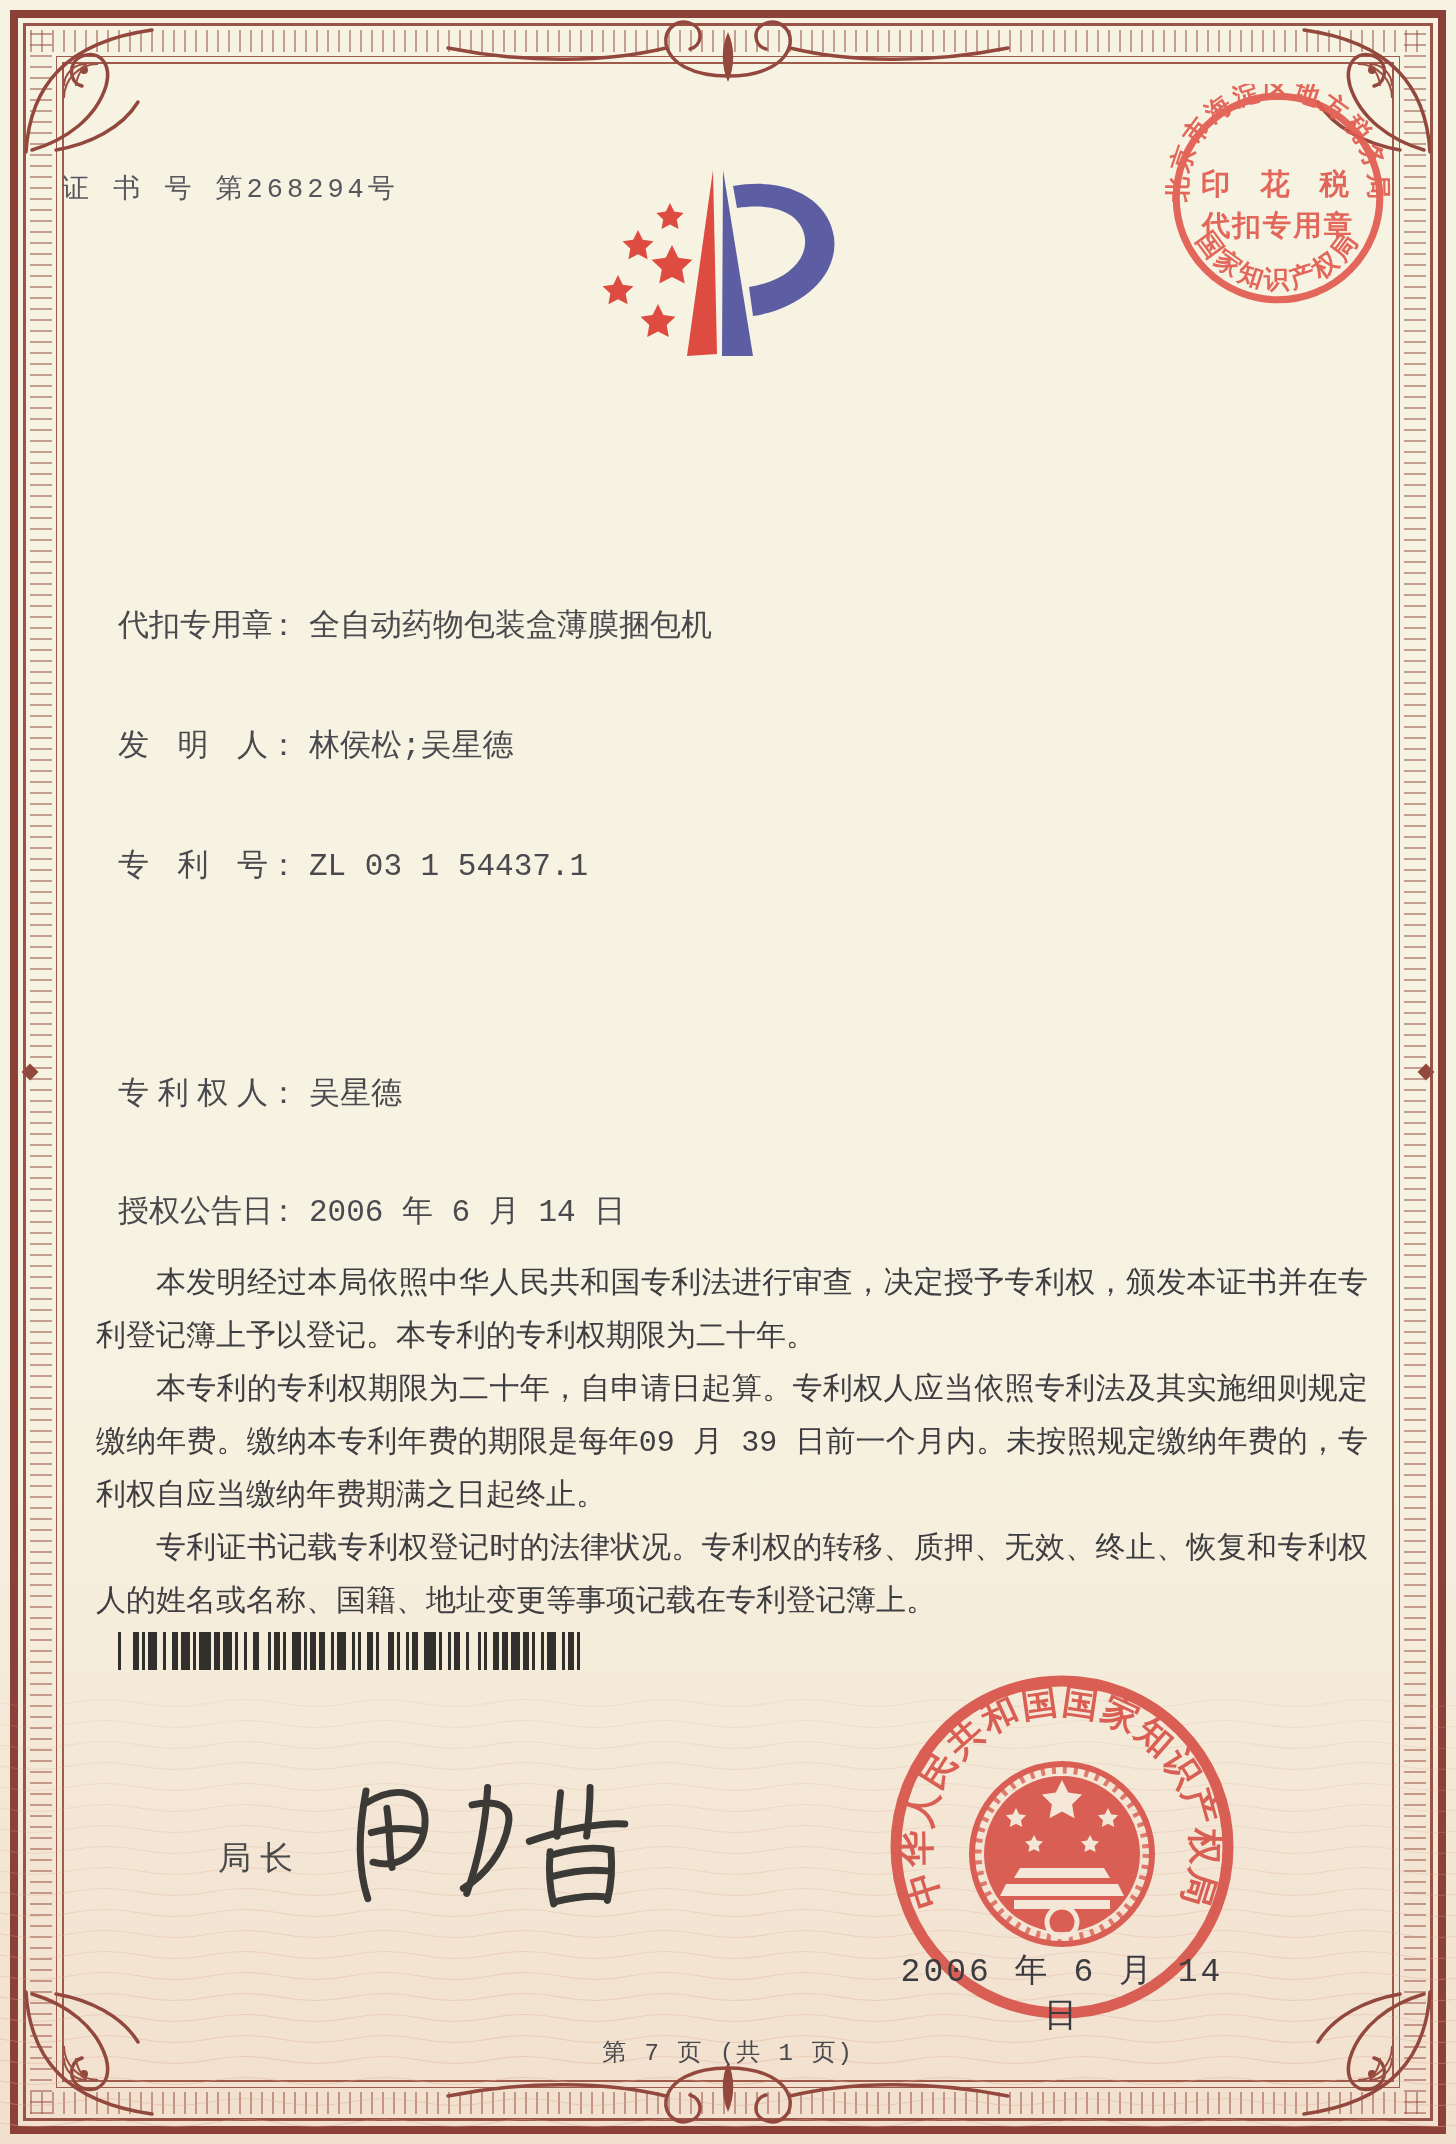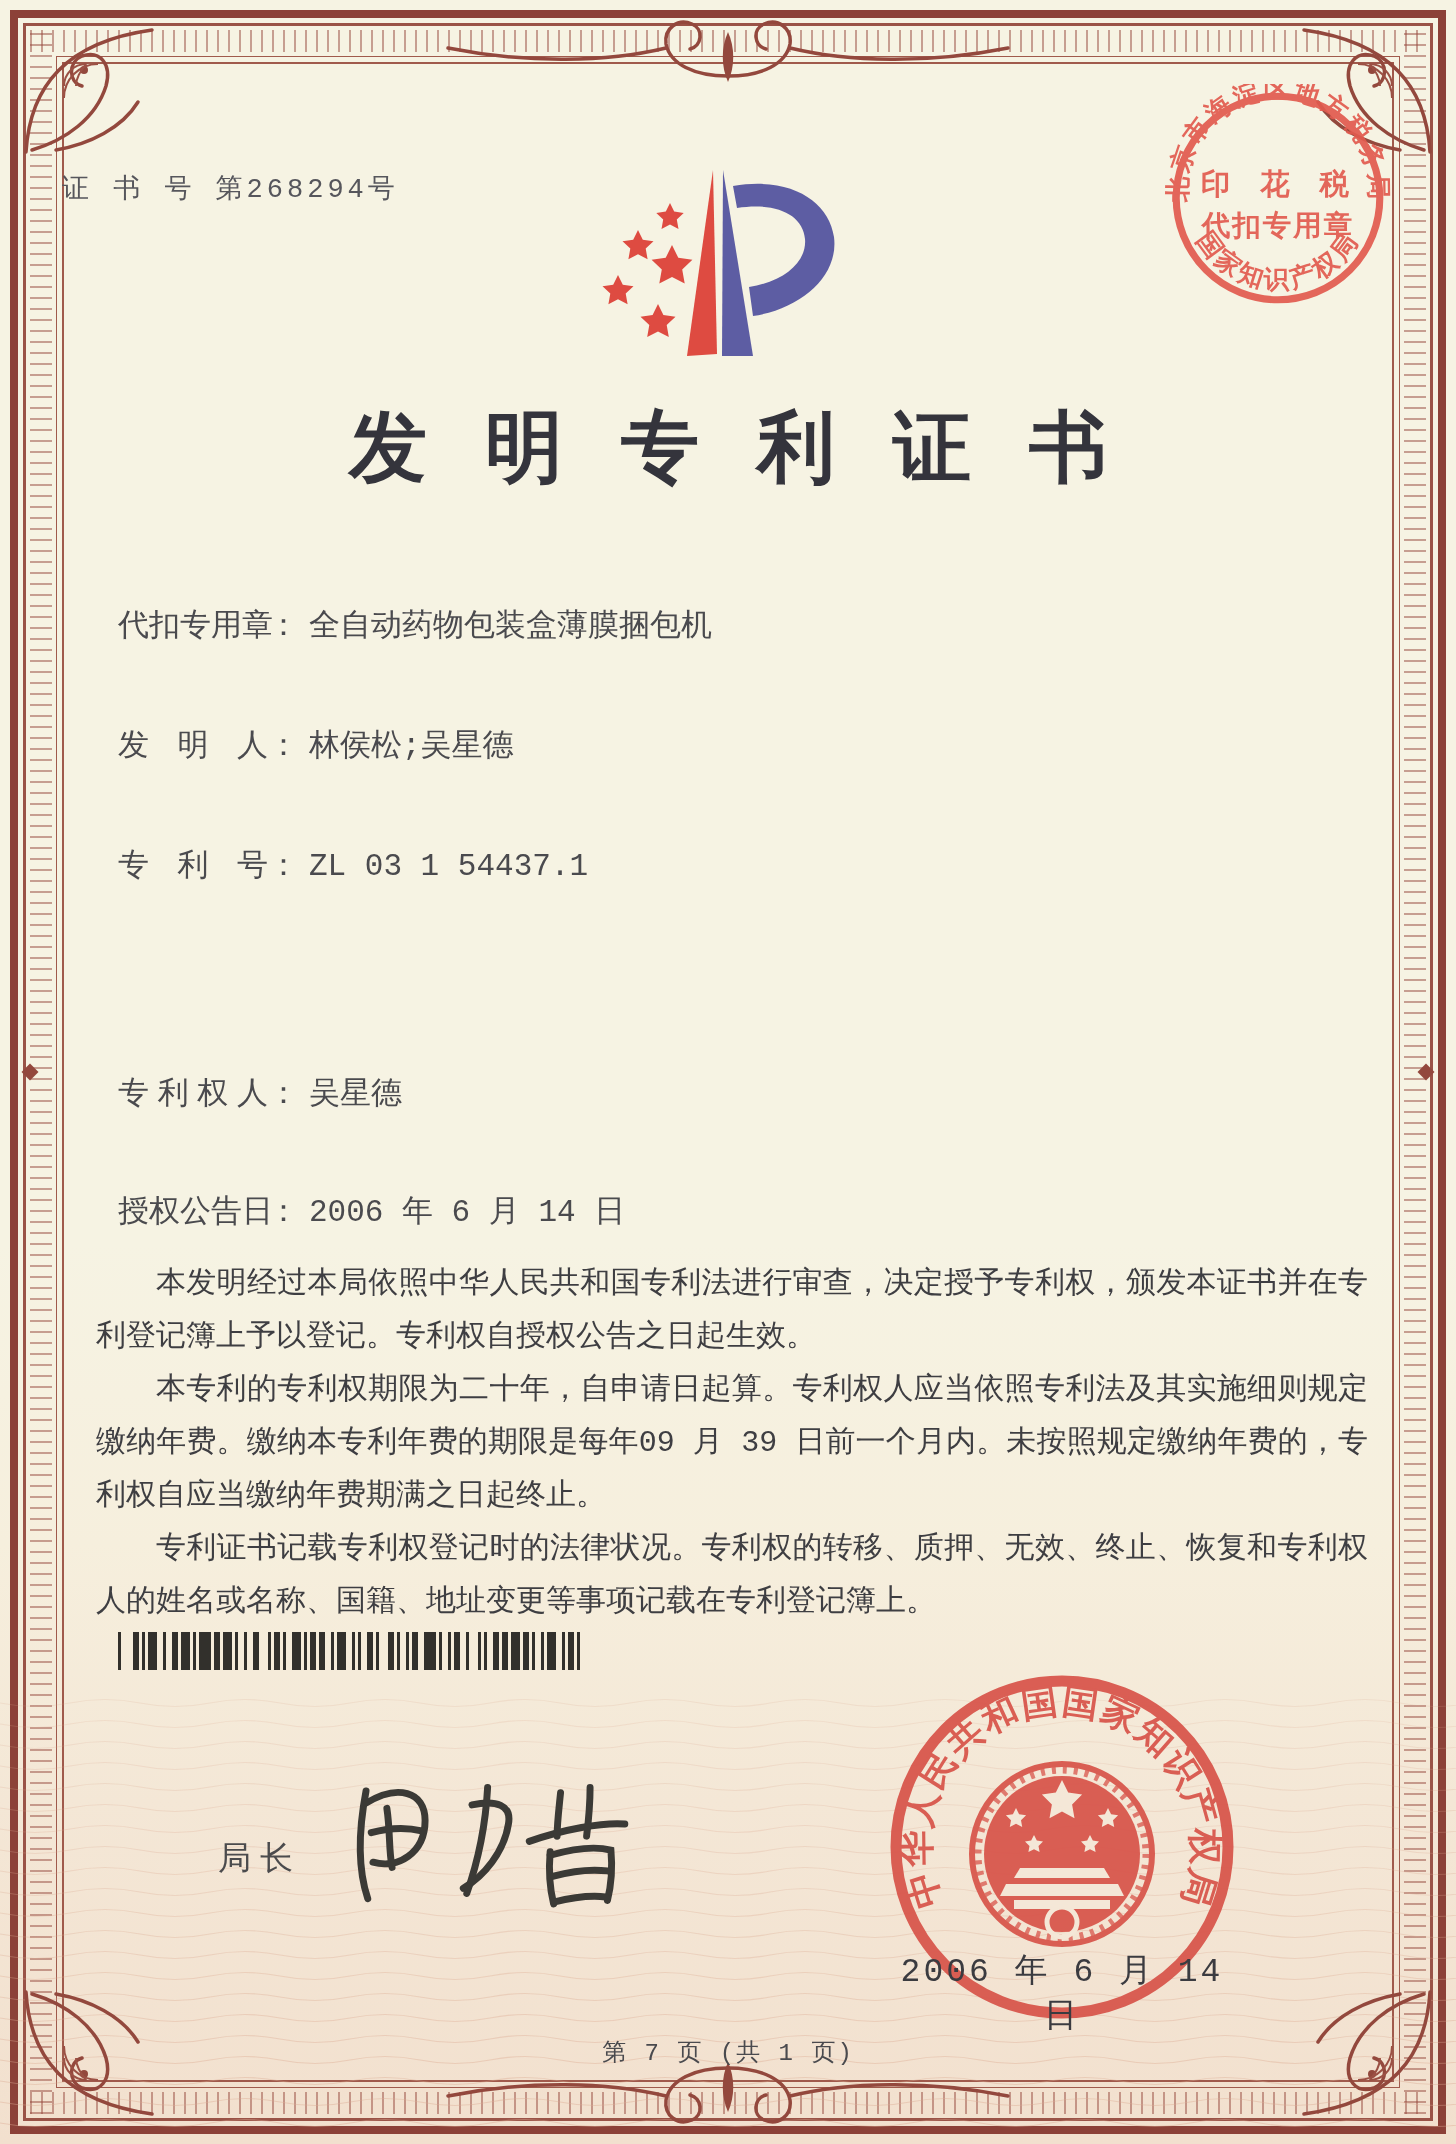--- a/index.html
+++ b/index.html
@@ -142,40 +142,39 @@
     <text font-size="25" font-weight="bold" fill="#e25b4f" letter-spacing="3">
       <textPath href="#tr-top" startOffset="50%" text-anchor="middle">北京市海淀区地方税务局</textPath>
     </text>
     <text font-size="25" font-weight="bold" fill="#e25b4f" letter-spacing="3">
       <textPath href="#tr-bot" startOffset="50%" text-anchor="middle">国家知识产权局</textPath>
     </text>
     <text x="112" y="108" text-anchor="middle" font-size="29" font-weight="bold" fill="#e25b4f" letter-spacing="6">印 花 税</text>
     <text x="112" y="148" text-anchor="middle" font-size="28" font-weight="bold" fill="#e25b4f" letter-spacing="2">代扣专用章</text>
   </svg>
 
-  <div class="title">发明专利证书</div>
 
   <div class="field f0">
     <span class="flabel">代扣专用章</span><span class="fcolon">：</span><span class="fvalue">全自动药物包装盒薄膜捆包机</span>
   </div>
   <div class="field f1">
     <span class="flabel">发明人</span><span class="fcolon">：</span><span class="fvalue">林侯松;吴星德</span>
   </div>
   <div class="field f2">
     <span class="flabel">专利号</span><span class="fcolon">：</span><span class="fvalue">ZL 03 1 54437.1</span>
   </div>
   <div class="field f4">
     <span class="flabel">专利权人</span><span class="fcolon">：</span><span class="fvalue">吴星德</span>
   </div>
   <div class="field f5">
     <span class="flabel">授权公告日</span><span class="fcolon">：</span><span class="fvalue">2006 年 6 月 14 日</span>
   </div>
 
   <div class="paras">
-    <p>本发明经过本局依照中华人民共和国专利法进行审查，决定授予专利权，颁发本证书并在专利登记簿上予以登记。专利权自授权公告之日起生效。</p>
+    <p>本发明经过本局依照中华人民共和国专利法进行审查，决定授予专利权，颁发本证书并在专利登记簿上予以登记。本专利的专利权期限为二十年。</p>
     <p>本专利的专利权期限为二十年，自申请日起算。专利权人应当依照专利法及其实施细则规定缴纳年费。缴纳本专利年费的期限是每年09 月 39 日前一个月内。未按照规定缴纳年费的，专利权自应当缴纳年费期满之日起终止。</p>
     <p>专利证书记载专利权登记时的法律状况。专利权的转移、质押、无效、终止、恢复和专利权人的姓名或名称、国籍、地址变更等事项记载在专利登记簿上。</p>
   </div>
 
   <div class="barcode" id="barcode">
       <span class="d" style="width: 3px;"></span>
       <span style="width: 12px;"></span>
       <span class="d" style="width: 6px;"></span>
       <span style="width: 3px;"></span>
       <span class="d" style="width: 3px;"></span>

